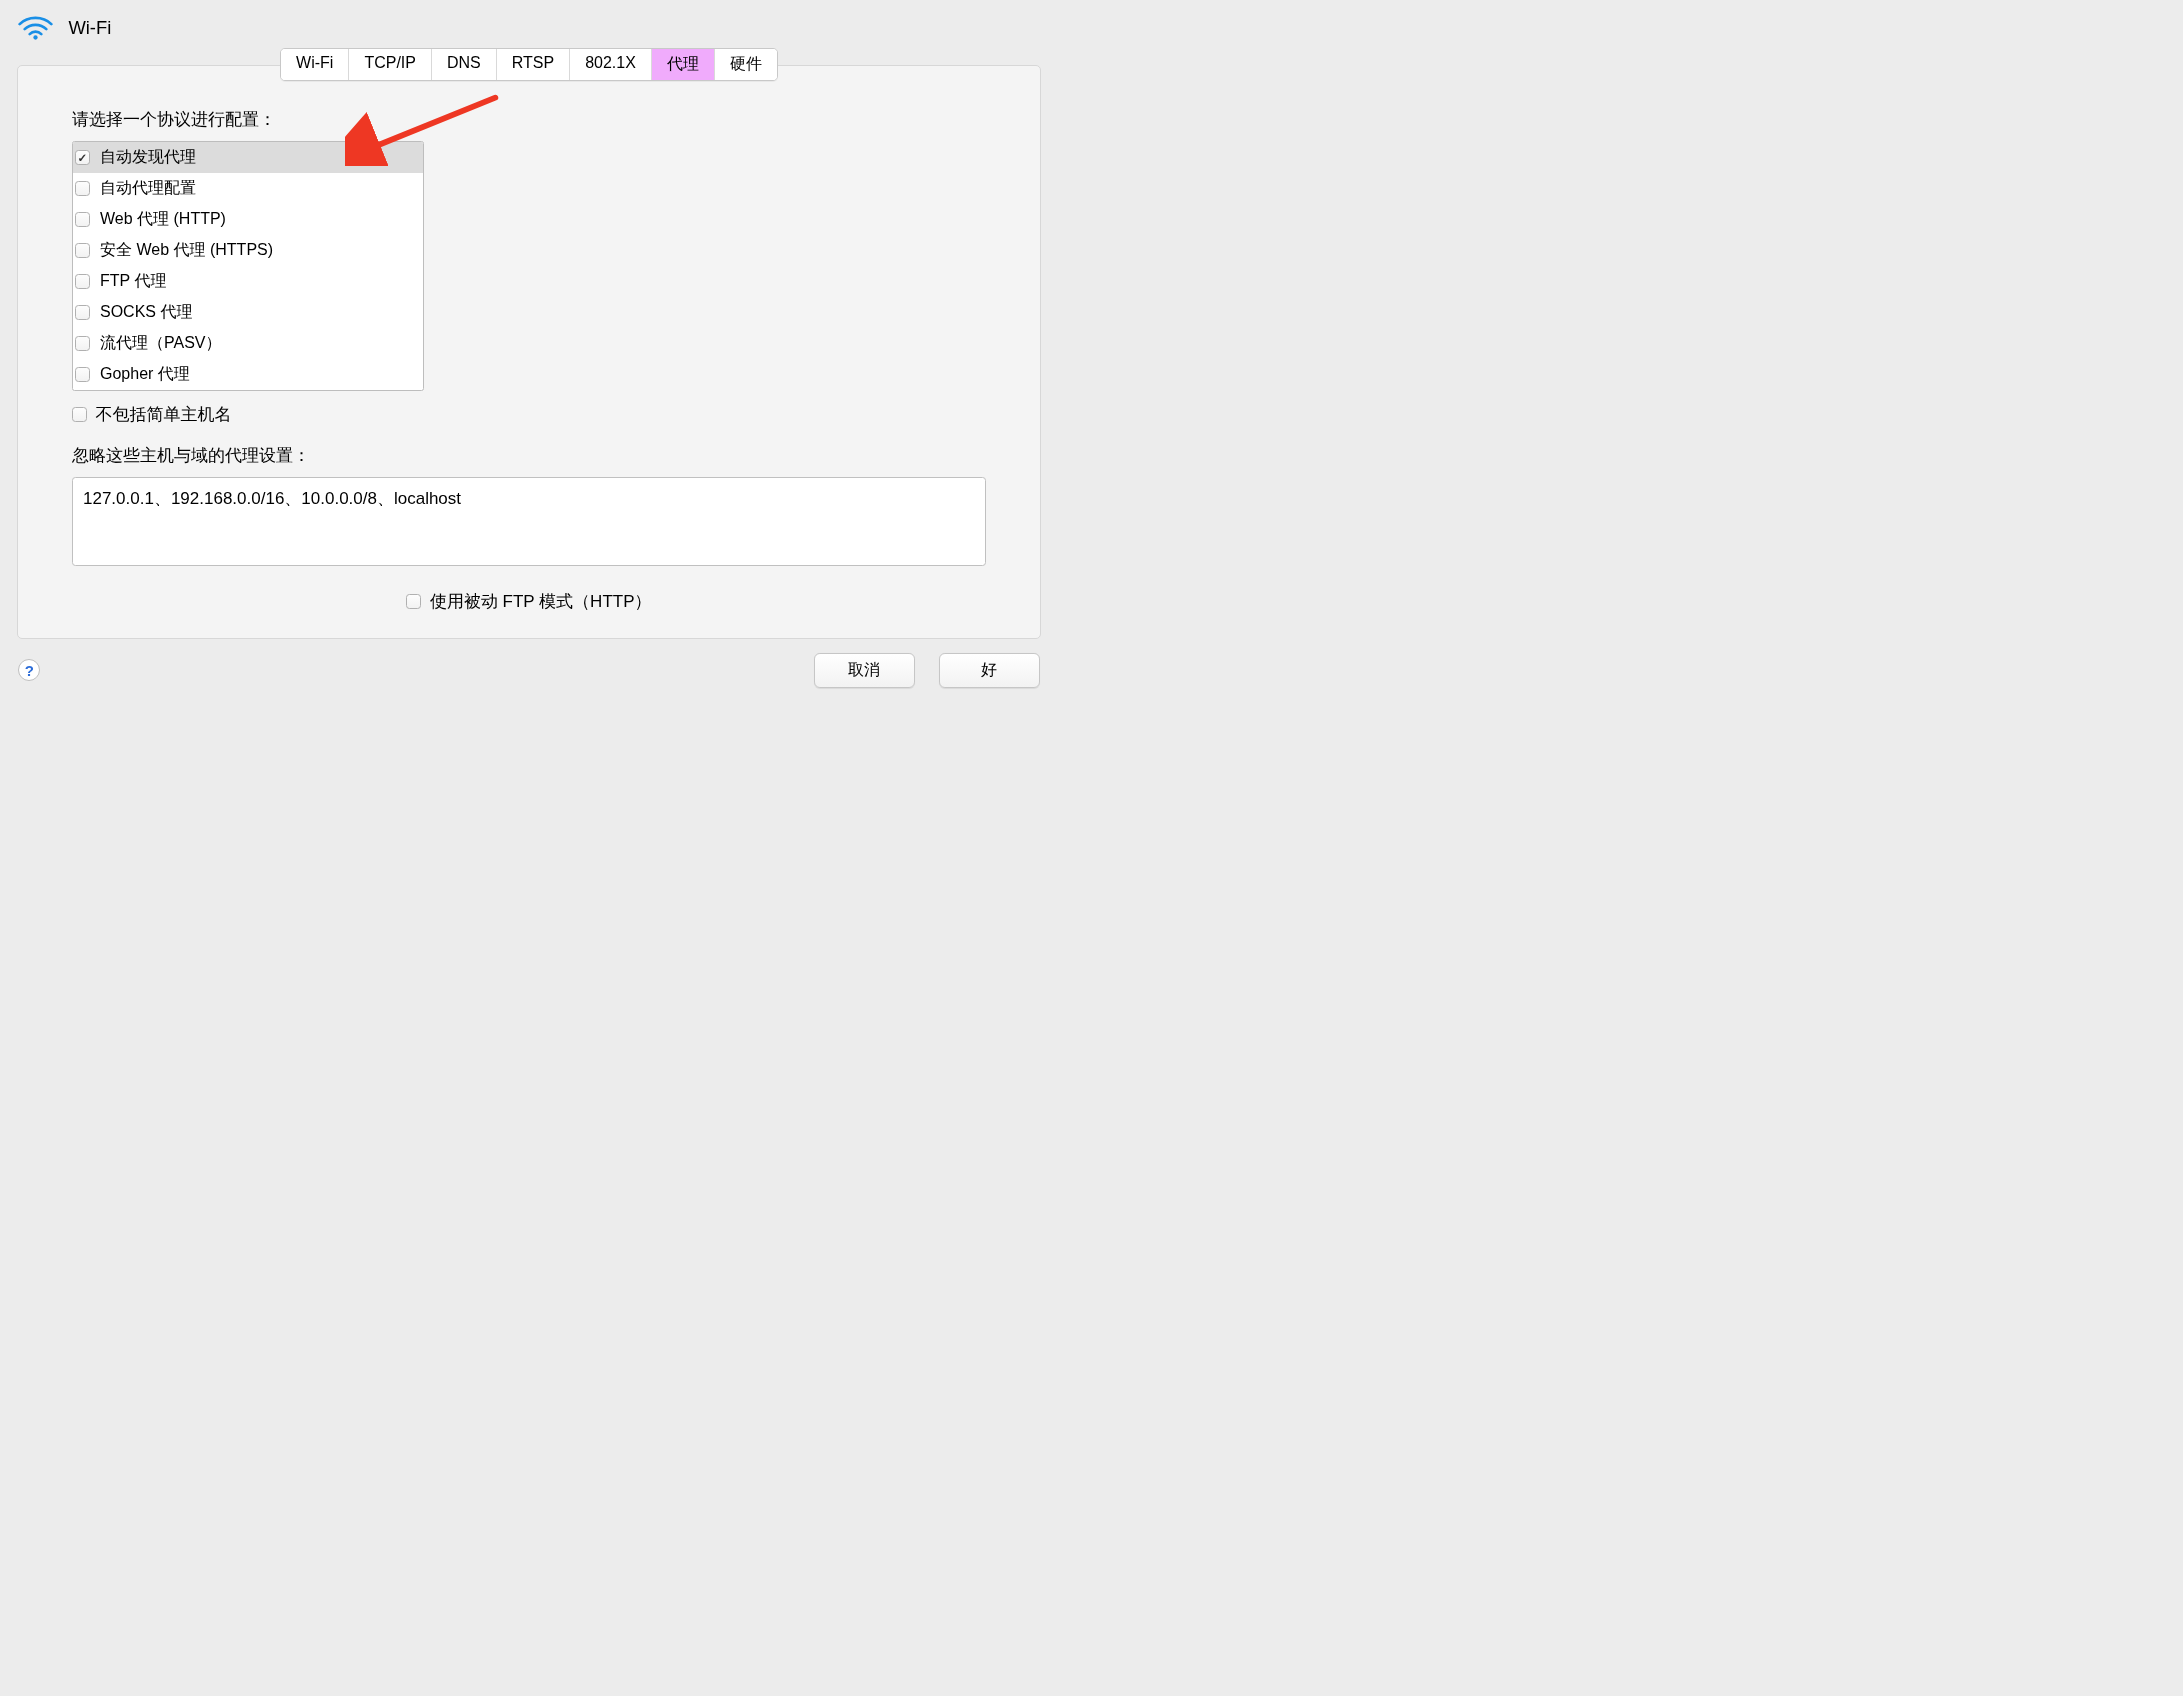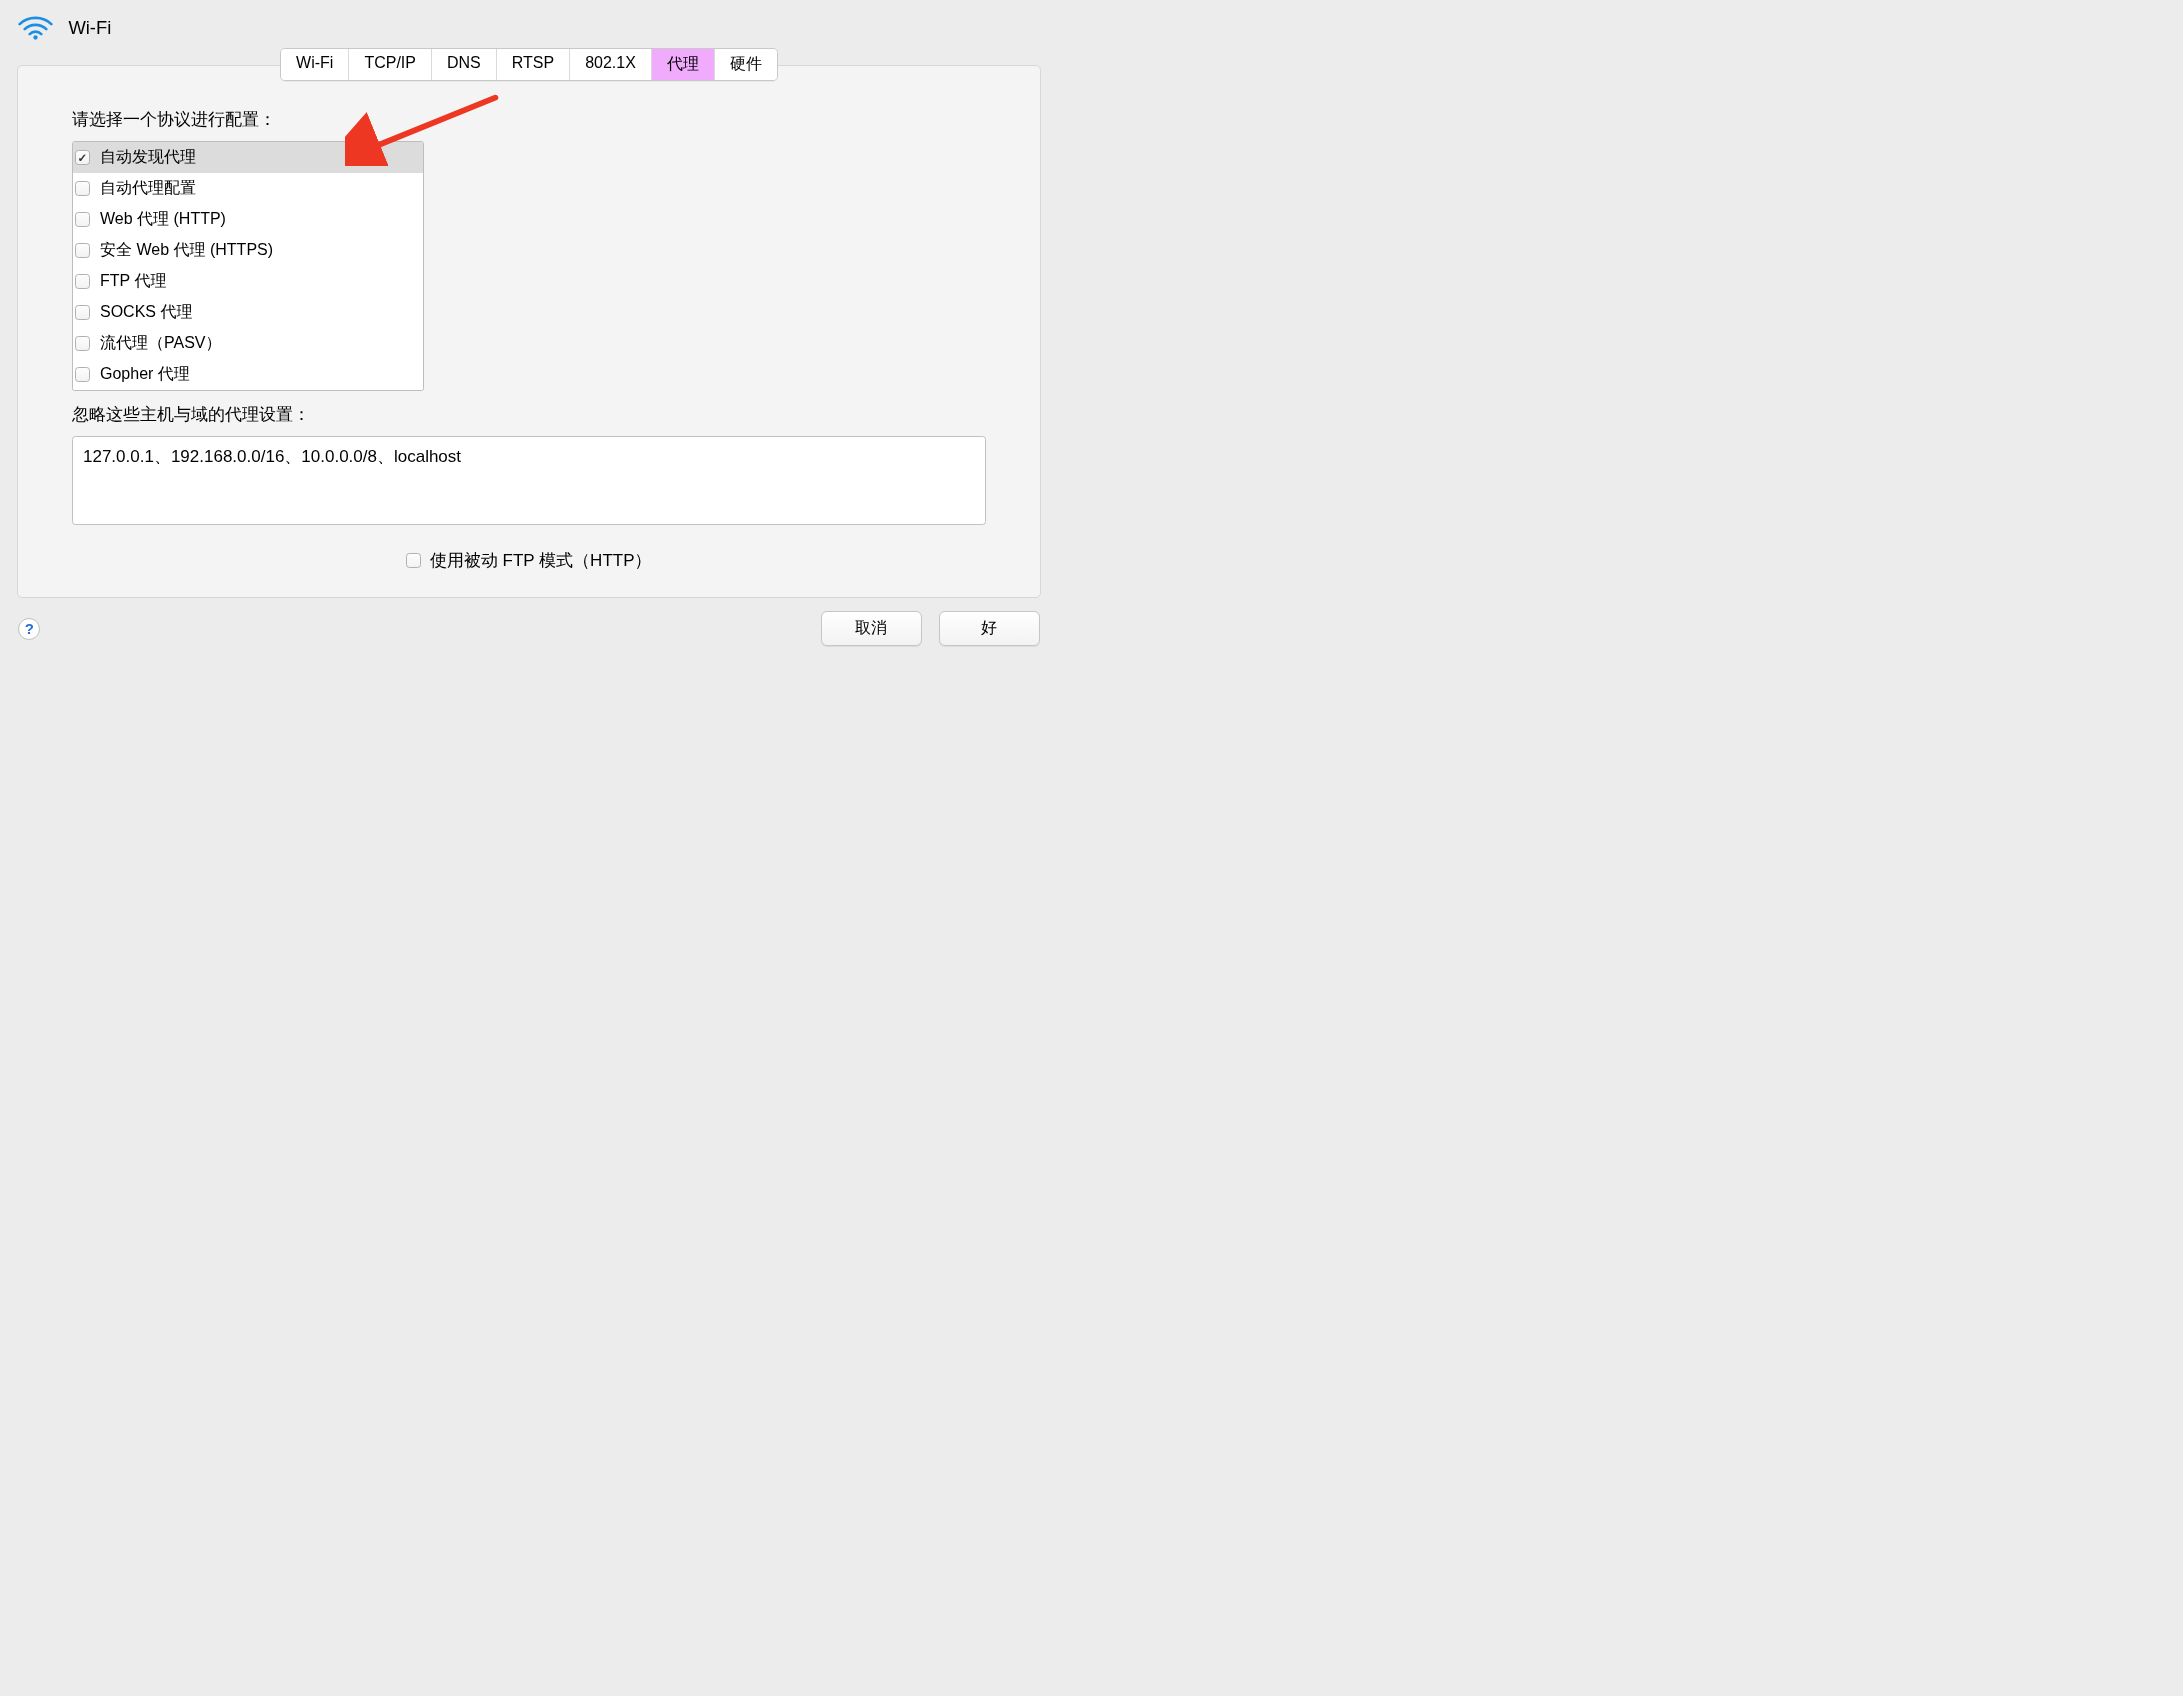--- a/index.html
+++ b/index.html
@@ -158,21 +158,21 @@
       color: #2b6cd8;
       font-size: 15px;
       font-weight: bold;
       display: flex;
       align-items: center;
       justify-content: center;
       cursor: pointer;
     }
     .button-group {
       display: flex;
-      gap: 17px;
+      gap: 24px;
     }
     .aqua-button {
       min-width: 101px;
       padding: 5.9px 20px;
       border-radius: 5.9px;
       border: 0.8px solid #c6c6c6;
       background: linear-gradient(#ffffff,#f2f2f2);
       font-size: 16px;
       color: #000;
       cursor: pointer;
@@ -255,20 +255,24 @@
     <div class="protocol-row">
       <div class="checkbox"></div>
       <span>流代理（PASV）</span>
     </div>
     <div class="protocol-row">
       <div class="checkbox"></div>
       <span>Gopher 代理</span>
     </div>
   </div>
 
+  <div class="exclude-row">
+    <div class="checkbox"></div>
+    <span>不包括简单主机名</span>
+  </div>
 
   <div class="bypass-label">忽略这些主机与域的代理设置：</div>
   <textarea class="bypass-box" style="">127.0.0.1、192.168.0.0/16、10.0.0.0/8、localhost</textarea>
 
   <div class="pasv-row">
     <div class="checkbox"></div>
     <span>使用被动 FTP 模式（HTTP）</span>
   </div>
 </div>
 

